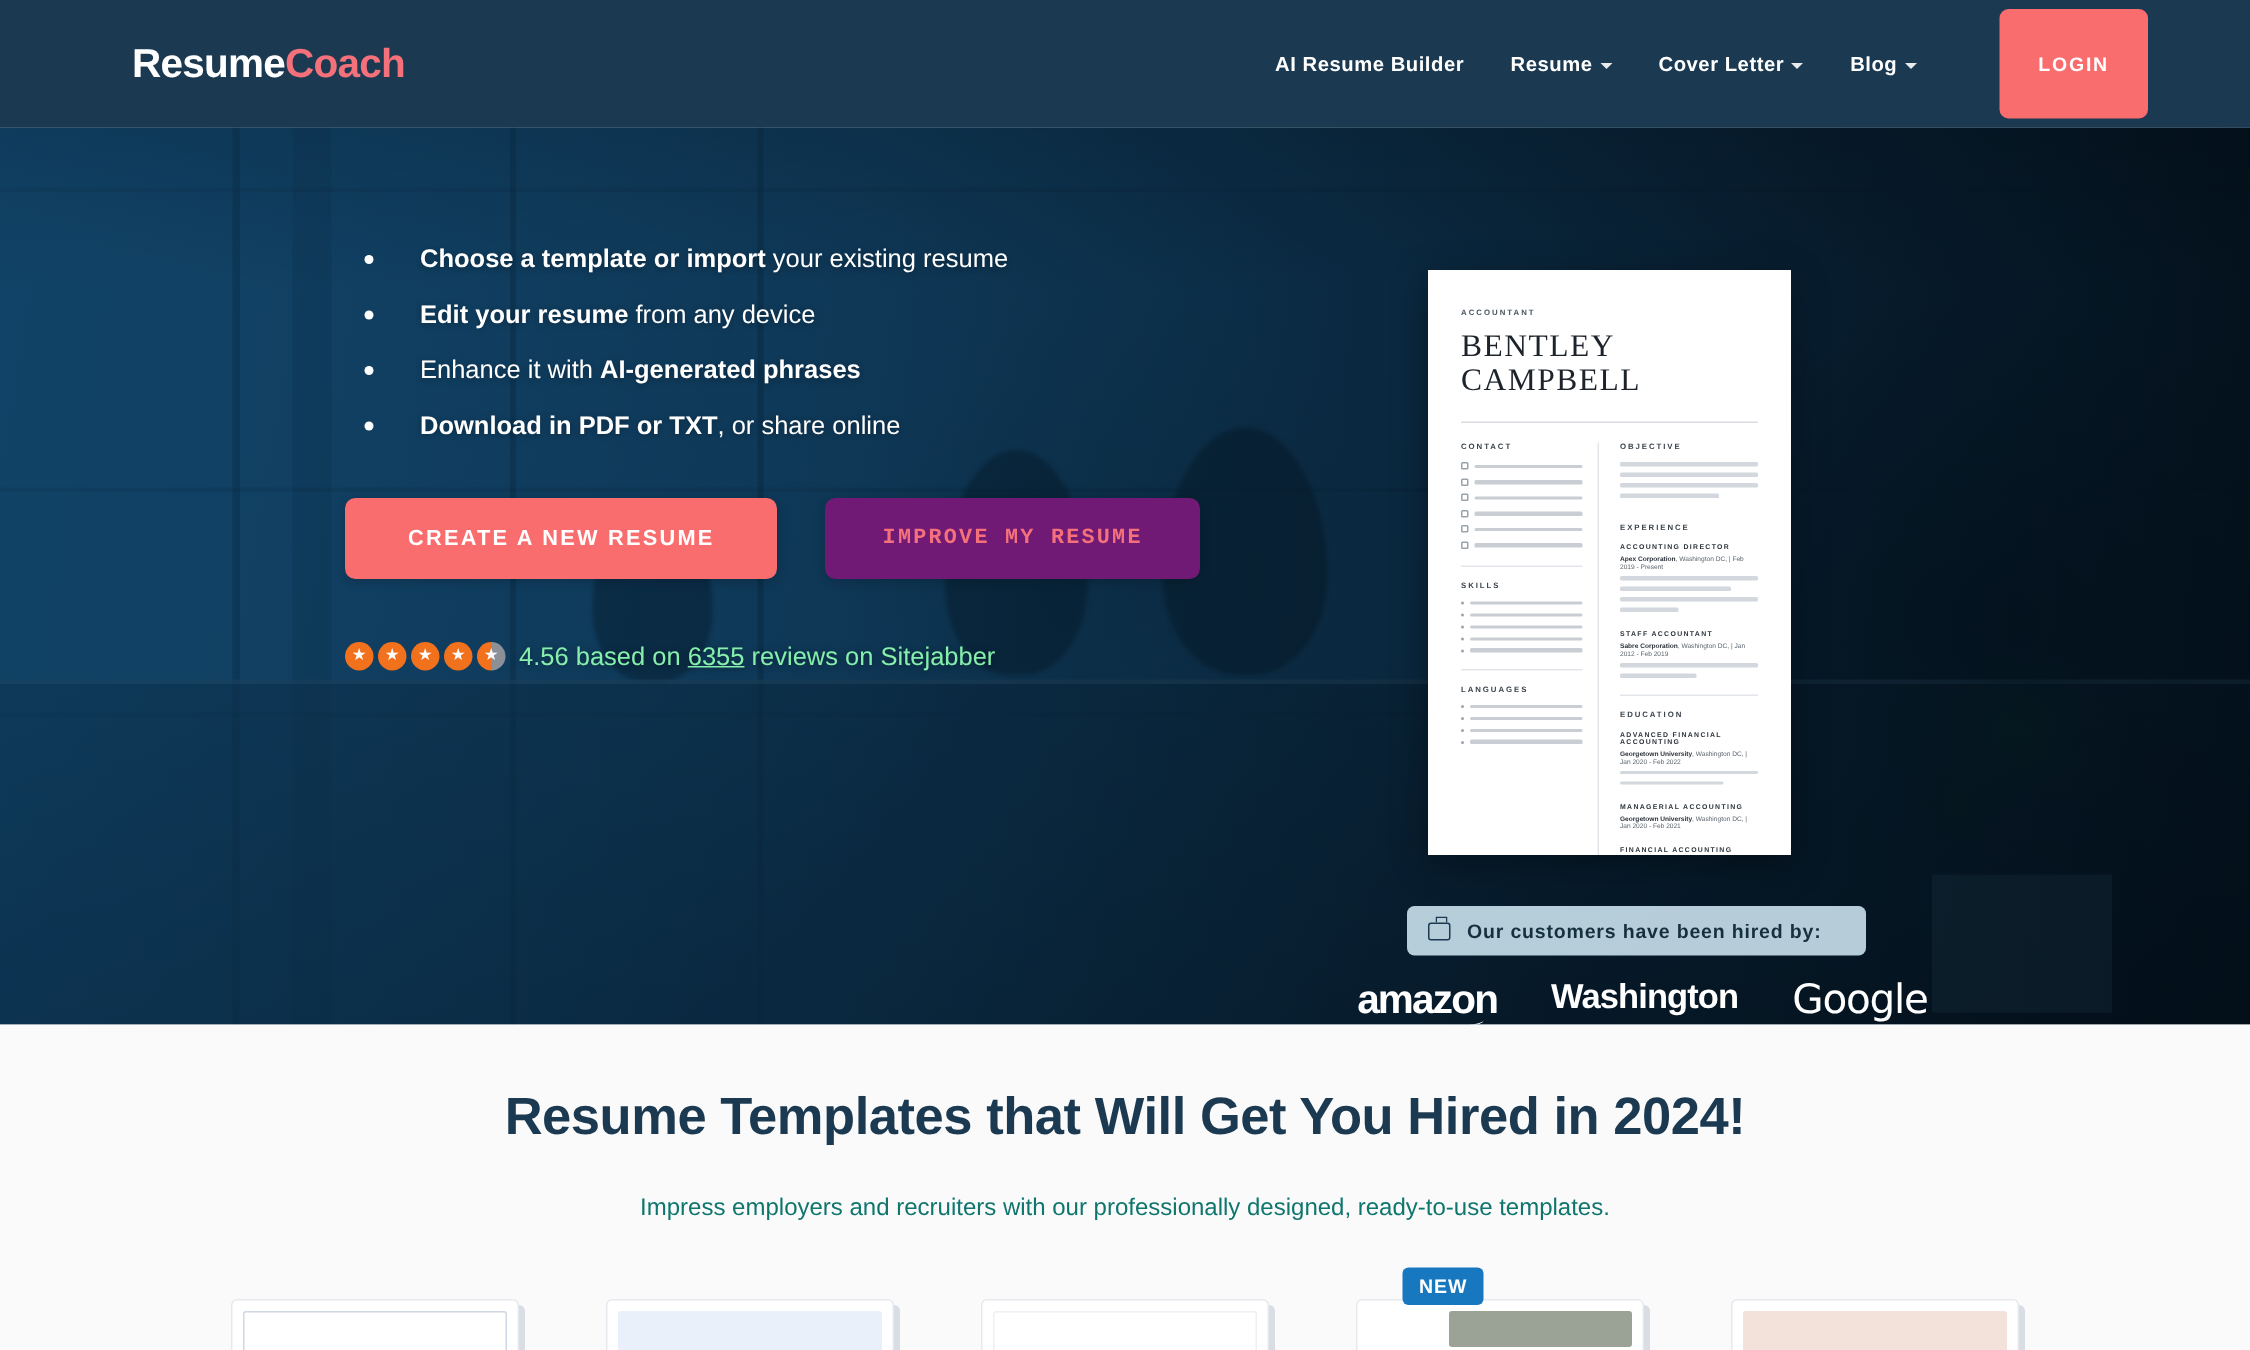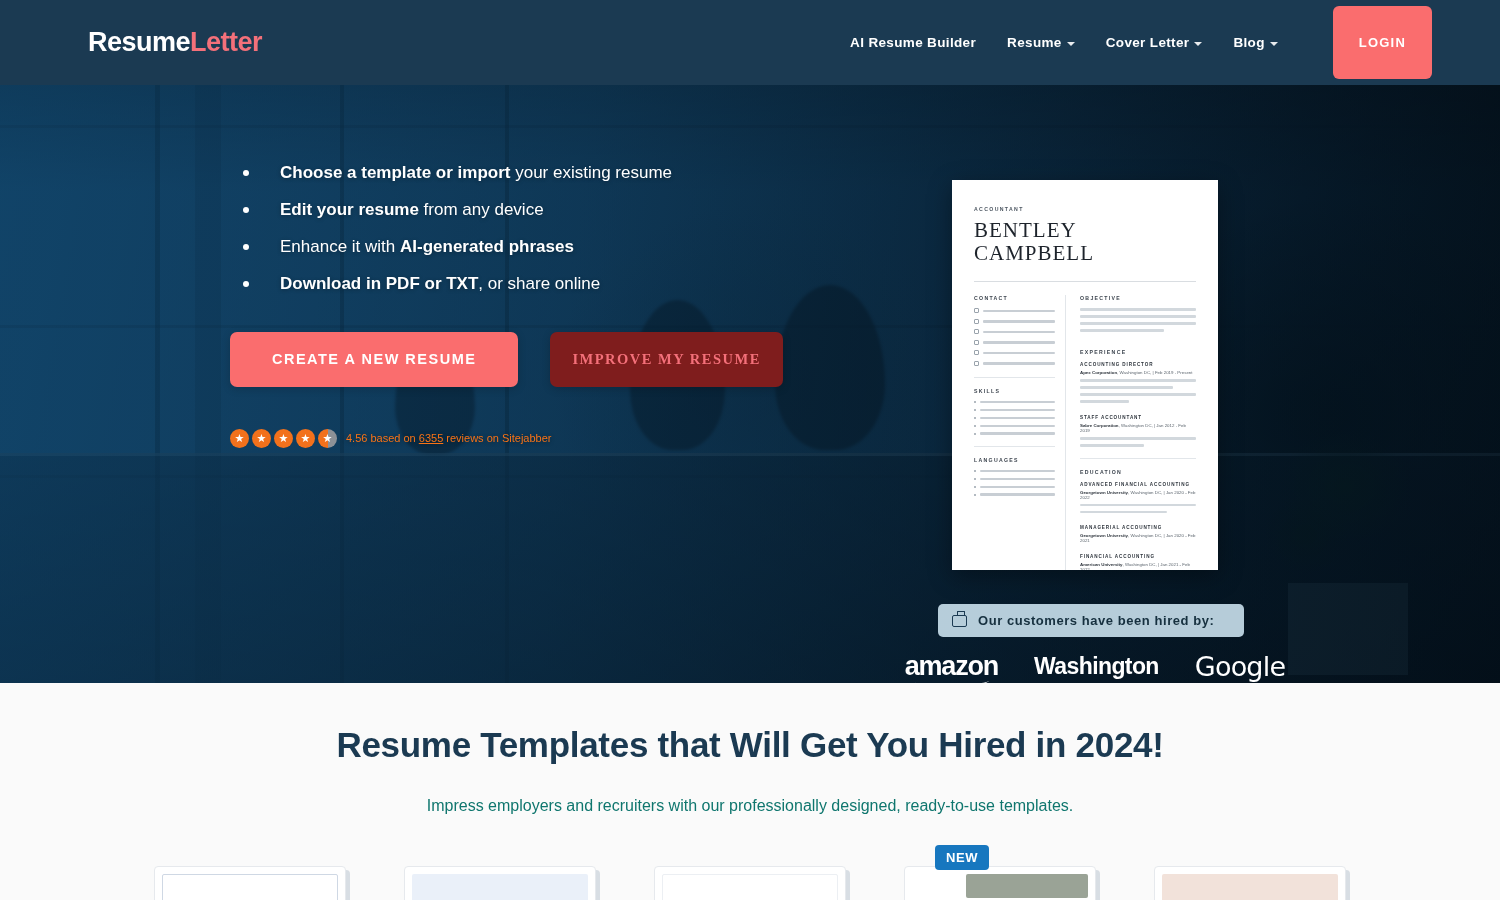--- a/index.html
+++ b/index.html
@@ -168,58 +168,58 @@
     border-radius: 7px;
     font-size: 14.5px;
     font-weight: bold;
     letter-spacing: 1.5px;
     padding: 2px 42px;
     cursor: pointer;
     font-family: "Liberation Sans", sans-serif;
     box-shadow: 0 2px 8px rgba(0,0,0,.18);
   }
   .btn-secondary {
-    background: #7f1d1d;
+    background: #701a75;
     color: #f4707a;
     border: none;
     border-radius: 7px;
     font-size: 14.5px;
     font-weight: bold;
     letter-spacing: 1.5px;
-    padding: 19px 22px;
+    padding: 19px 38px;
     cursor: pointer;
-    font-family: Liberation Serif, serif;
+    font-family: Liberation Mono, monospace;
     box-shadow: 0 2px 8px rgba(0,0,0,.18);
   }
 
   .rating { margin-top: 42px; display: flex; align-items: center; gap: 9px; }
   .stars { display: flex; gap: 3px; }
   .star-badge {
     width: 19px; height: 19px;
     border-radius: 50%;
     background: #f2711c;
     display: flex; align-items: center; justify-content: center;
     color: #ffffff;
     font-size: 11px;
     line-height: 1;
   }
   .star-badge.half { background: linear-gradient(90deg, #f2711c 52%, #8d9197 52%); }
   .rating-text {
-    color: #f97316;
-    font-size: 11px;
+    color: #86efac;
+    font-size: 17px;
     text-shadow: 0 1px 4px rgba(0,0,0,.35);
     white-space: nowrap;
   }
   .rating-text u { text-decoration: underline; }
 
   
   .resume-card {
     position: absolute;
     left: 952px; top: 95px;
-    width: 266px; height: 390px;
+    width: 242px; height: 390px;
     background: #ffffff;
     box-shadow: 0 6px 22px rgba(0,0,0,.35);
     padding: 26px 22px 0 22px;
     overflow: hidden;
   }
   .r-role {
     font-size: 5.2px;
     letter-spacing: 1.35px;
     color: #4b5560;
     font-weight: bold;
@@ -293,21 +293,21 @@
     border-radius: 1px 1px 0 0;
   }
   .hired-text {
     color: #16303f;
     font-size: 13px;
     letter-spacing: .55px;
     font-weight: 700;
     white-space: nowrap;
   }
   .brands { position: absolute; left: 900px; top: 566px; width: 390px; }
-  .brand-row { display: flex; align-items: center; justify-content: center; gap: 36px; }
+  .brand-row { display: flex; justify-content: center; gap: 36px; }
   .brand {
     color: #ffffff;
     font-weight: bold;
     white-space: nowrap;
     display: flex;
     align-items: baseline;
     gap: 3px;
   }
   .brand.amazon { font-size: 27px; letter-spacing: -1.2px; position: relative; }
   .brand.amazon::after {
@@ -371,21 +371,21 @@
     letter-spacing: .6px;
     padding: 5px 11px;
     border-radius: 4px;
   }
 </style>
 </head>
 <body>
 
 <div class="header">
   <div class="logo">
-    <span class="l-a">Resume</span><span class="l-b">Letter</span>
+    <span class="l-a">Resume</span><span class="l-b">Coach</span>
   </div>
 
   <nav class="nav">
     <div class="nav-item">
       <span>AI Resume Builder</span>
     </div>
     <div class="nav-item">
       <span>Resume</span>
       <span class="caret"></span>
     </div>

